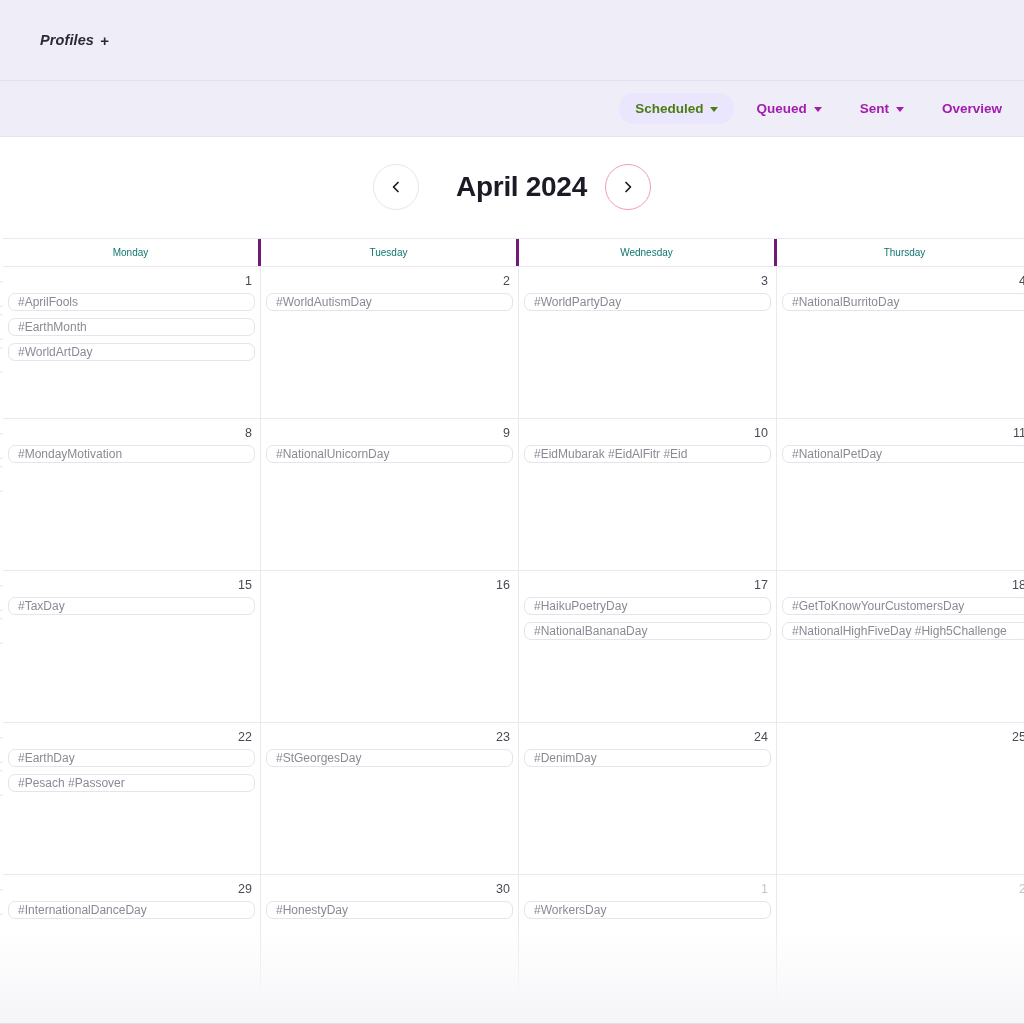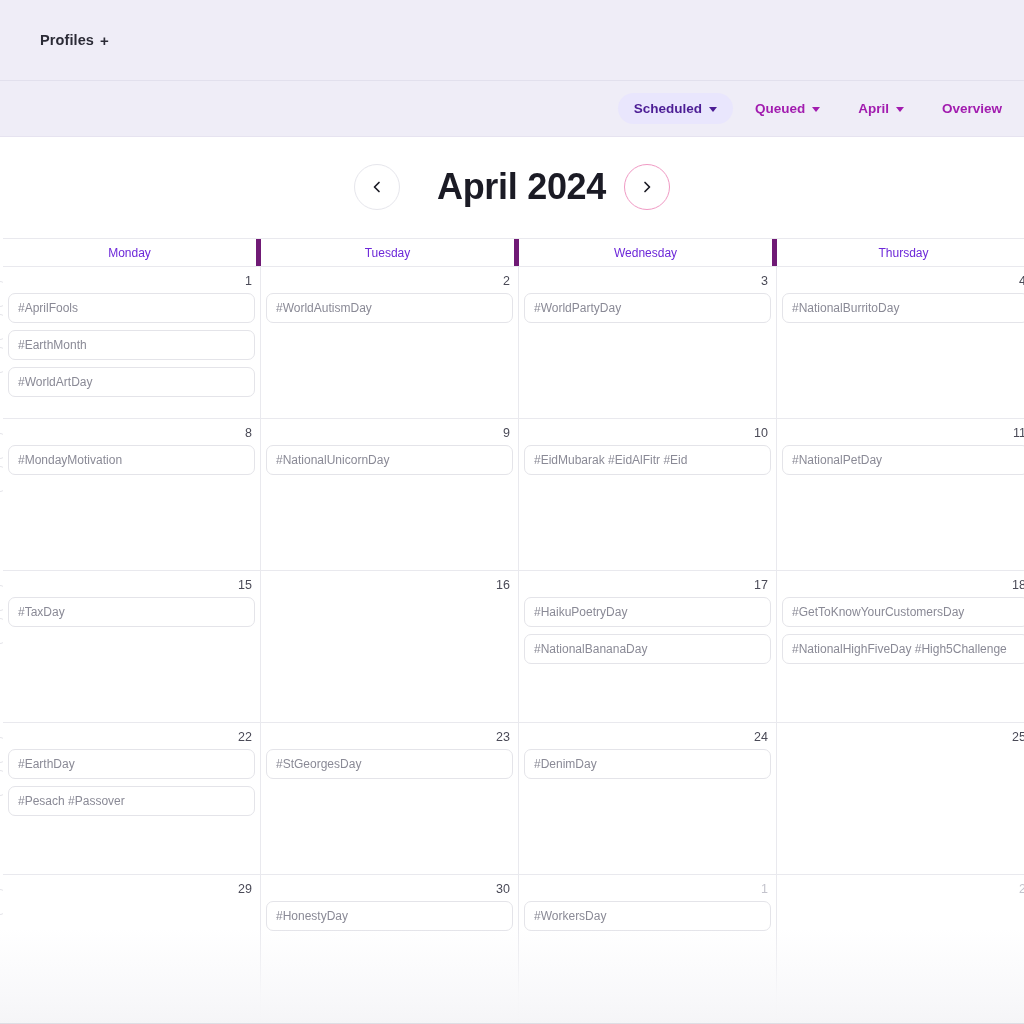--- a/index.html
+++ b/index.html
@@ -14,20 +14,21 @@
   #app { position: relative; width: 1024px; height: 1024px; overflow: hidden; }
 
   
   .profiles-bar {
     height: 81px;
     background: #efedf7;
     display: flex;
     align-items: center;
     padding-left: 40px;
     border-bottom: 1px solid #e2e0ed;
+    font-style: italic;
   }
   .profiles-label {
     font-size: 14.5px;
     font-weight: 700;
     color: #2b2b36;
     letter-spacing: .1px;
   }
   .profiles-plus {
     font-size: 15px;
     font-weight: 700;
@@ -55,21 +56,21 @@
     font-size: 13.5px;
     font-weight: 700;
     color: #a21caf;
     padding: 8px 16px;
     border-radius: 999px;
     margin-right: 6px;
     cursor: pointer;
   }
   .tab.active {
     background: #e9e6fd;
-    color: #4c1d95;
+    color: #4d7c0f;
   }
   .caret {
     width: 0; height: 0;
     border-left: 4.5px solid transparent;
     border-right: 4.5px solid transparent;
     border-top: 5.5px solid currentColor;
     display: inline-block;
     position: relative;
     top: 1px;
   }
@@ -90,21 +91,21 @@
     background: #fff;
     display: flex;
     align-items: center;
     justify-content: center;
     cursor: pointer;
     flex: none;
   }
   .nav-btn.next { border-color: #f09ac4; border-width: 1.6px; }
   .nav-btn svg { display: block; }
   .month-title {
-    font-size: 36px;
+    font-size: 28px;
     font-weight: 700;
     color: #1b1b25;
     letter-spacing: -0.3px;
     white-space: nowrap;
     margin-left: 19px;
   }
 
   
   .calendar {
     position: absolute;
@@ -117,23 +118,23 @@
     display: flex;
     height: 28px;
     border-bottom: 1px solid #e9e9ee;
   }
   .dow-cell {
     width: 258px;
     flex: none;
     display: flex;
     align-items: center;
     justify-content: center;
-    font-size: 12px;
-    color: #6d28d9;
-    border-right: 5px solid #701a75;
+    font-size: 10px;
+    color: #0f766e;
+    border-right: 3px solid #701a75;
   }
   .week-row {
     display: flex;
     height: 152px;
     border-bottom: 1px solid #e9e9ee;
   }
   .week-row.last { height: 152px; }
   .day-cell {
     width: 258px;
     flex: none;
@@ -146,21 +147,21 @@
     font-size: 12.5px;
     color: #4a4a57;
     font-weight: 400;
     padding-right: 3px;
     height: 17px;
     line-height: 17px;
   }
   .day-num.muted { color: #c3c3cc; }
   .chips { margin-top: 3px; }
   .chip {
-    height: 30px;
+    height: 18px;
     border: 1px solid #e4e4e9;
     border-radius: 7px;
     background: #fff;
     display: flex;
     align-items: center;
     padding: 0 9px;
     margin-bottom: 7px;
     font-size: 12px;
     color: #8a8a96;
     white-space: nowrap;
@@ -219,21 +220,21 @@
     <div class="tabs-row" id="tabs-row">
         <div class="tab active">
           <span>Scheduled</span>
           <span class="caret"></span>
         </div>
         <div class="tab">
           <span>Queued</span>
           <span class="caret"></span>
         </div>
         <div class="tab">
-          <span>April</span>
+          <span>Sent</span>
           <span class="caret"></span>
         </div>
         <div class="tab">
           <span>Overview</span>
         </div>
       </div>
   </div>
 
   <div class="month-header">
     <div class="nav-btn prev">
@@ -361,20 +362,23 @@
             </div>
           </div>
           <div class="day-cell">
             <div class="day-num">25</div>
             <div class="chips"></div>
           </div>
         </div>
         <div class="week-row last">
           <div class="day-cell">
             <div class="day-num">29</div>
+            <div class="chips">
+              <div class="chip">#InternationalDanceDay</div>
+            </div>
           </div>
           <div class="day-cell">
             <div class="day-num">30</div>
             <div class="chips">
               <div class="chip">#HonestyDay</div>
             </div>
           </div>
           <div class="day-cell">
             <div class="day-num muted">1</div>
             <div class="chips">

